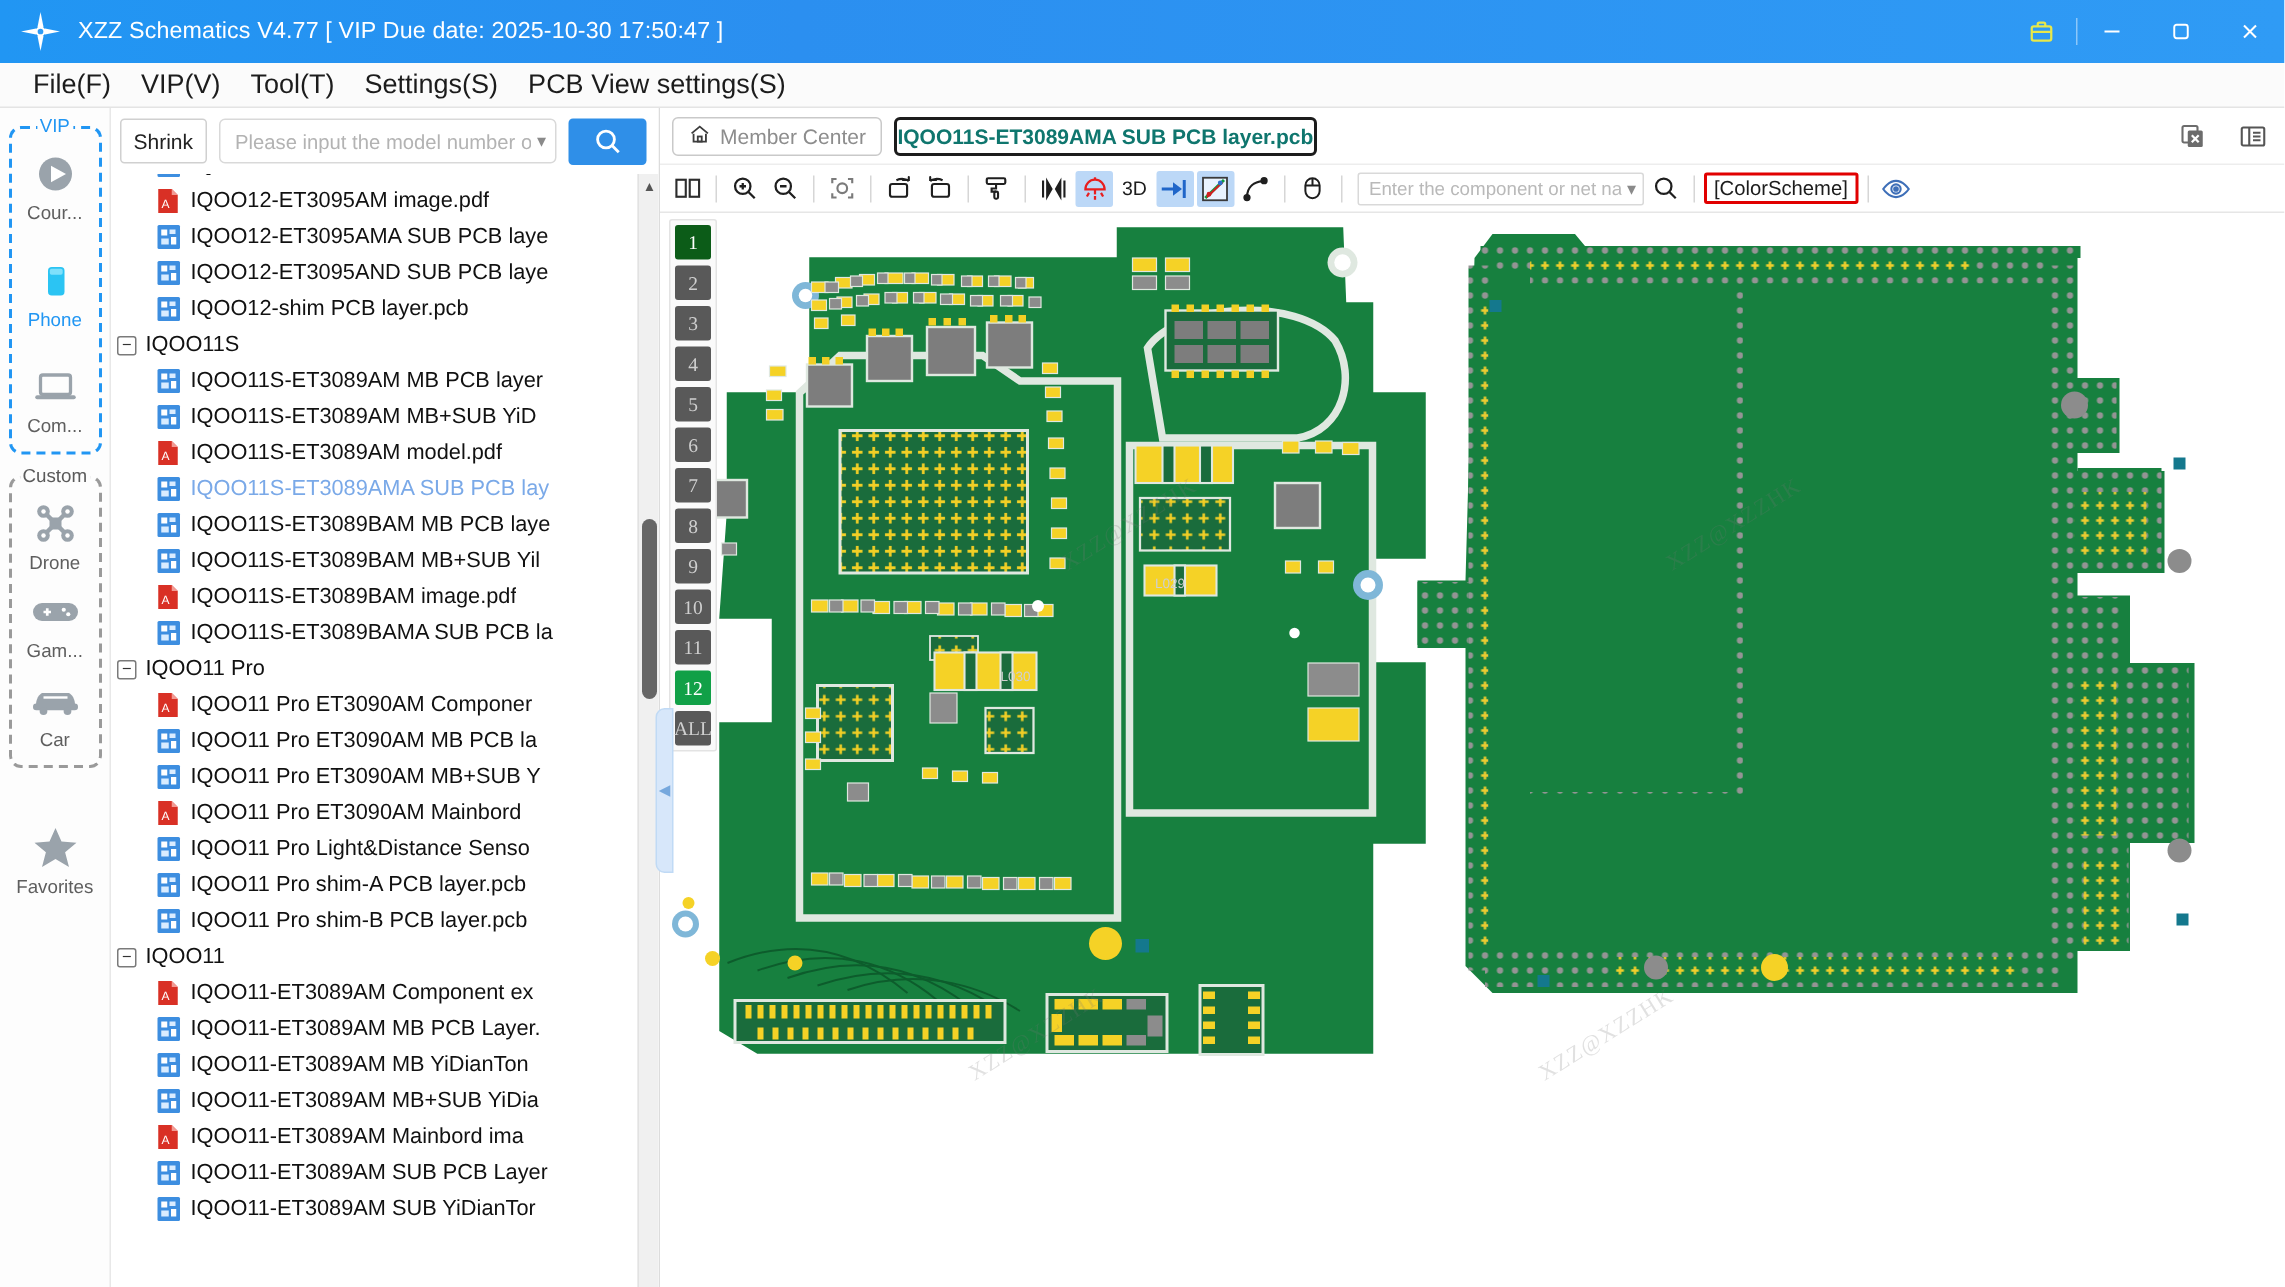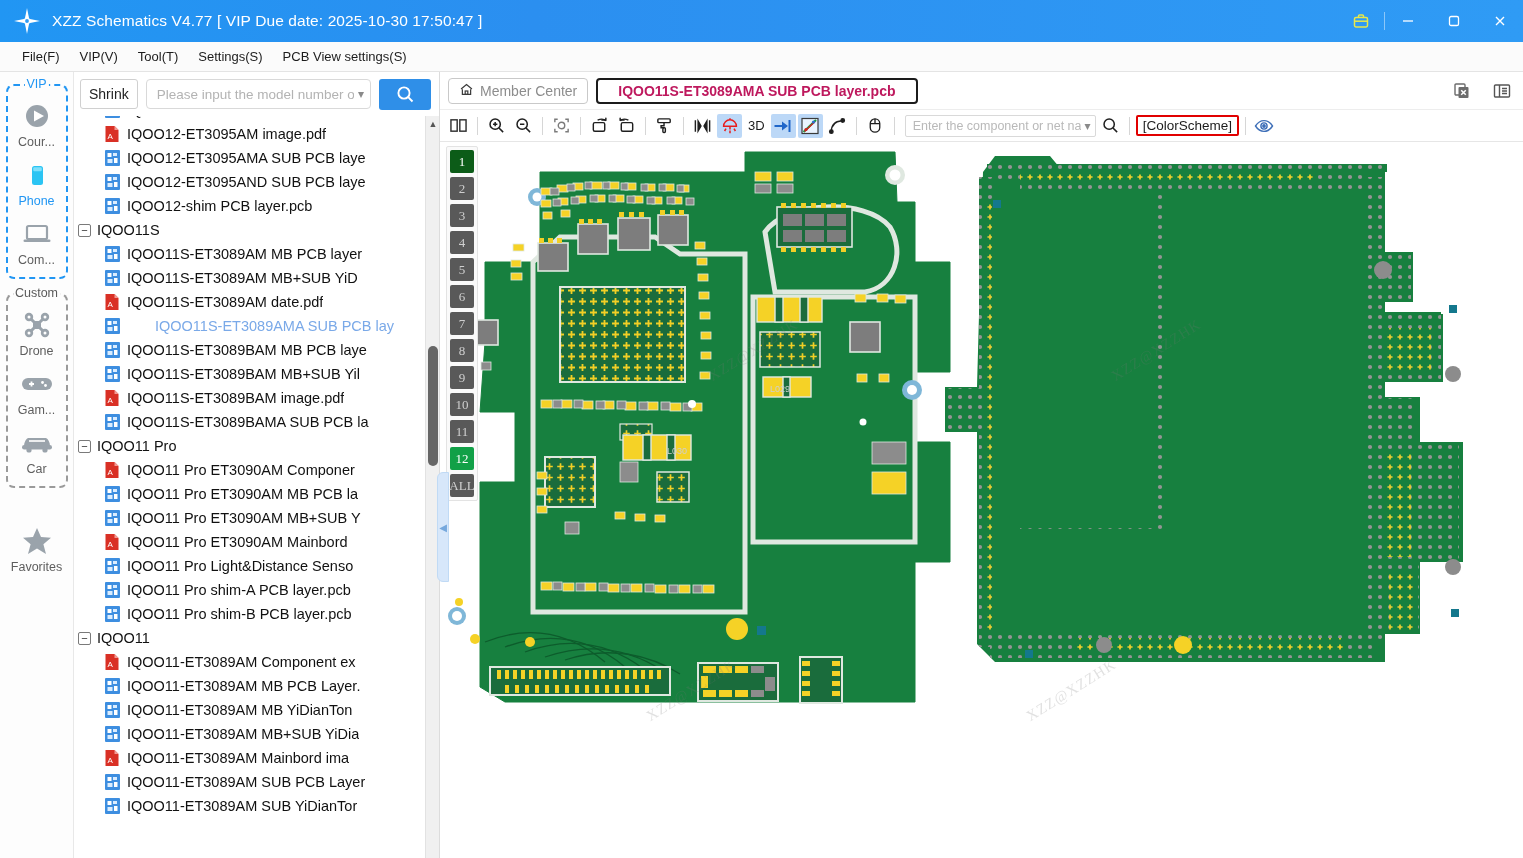--- a/index.html
+++ b/index.html
@@ -33,41 +33,41 @@
     cursor: pointer;
   }
   .win-sep { width:1px; height:18px; background: rgba(255,255,255,.45); }
 
   
   #menubar {
     height: 30px; background: #fbfbfb; border-bottom: 1px solid #e4e4e4;
     display: flex; align-items: center; padding-left: 12px;
   }
   .menu-item {
-    font-size: 13px; color: #1c1c1c; padding: 4px 10px; cursor: pointer;
+    font-size: 18px; color: #1c1c1c; padding: 4px 10px; cursor: pointer;
     white-space: nowrap;
     text-align: center;
   }
 
   
   #body-wrap { display: flex; height: 786px; background:#fff; }
 
   
   #rail {
     width: 74px; flex: none; background: #fdfdfd;
     border-right: 1px solid #e8e8e8;
     padding-top: 12px;
     display: flex; flex-direction: column; align-items: center;
   }
   .rail-group {
     width: 62px; border-radius: 8px; padding: 13px 0 8px 0; margin-bottom: 14px;
     position: relative;
     display: flex; flex-direction: column; align-items: center;
   }
-  .rail-group.vip { border: 2px dashed #2196f3; }
+  .rail-group.vip { border: 2px dashed #2196f3; gap: 12px; }
   .rail-group.custom { border: 2px dashed #9a9a9a; }
   .rail-group-label {
     position: absolute; top: -9px; left: 50%; transform: translateX(-50%);
     background: #fdfdfd; padding: 0 2px; font-size: 12.5px; color: #5a5a5a; white-space: nowrap;
   }
   .rail-group.vip .rail-group-label { color: #2196f3; }
   .rail-item {
     display: flex; flex-direction: column; align-items: center; gap: 2px;
     margin-bottom: 9px; cursor: pointer; width: 56px;
   }
@@ -112,21 +112,21 @@
     flex: 1; overflow: hidden; position: relative; background:#fff;
     padding-top: 2px;
   }
   #tree-inner { position:absolute; top:-18px; left:0; right: 14px; }
   .tree-row {
     height: 24px; display: flex; align-items: center; gap: 6px;
     padding-left: 8px; font-size: 14.5px; color: #111; white-space: nowrap;
     cursor: pointer; overflow: hidden;
   }
   .tree-row.group { padding-left: 4px; }
-  .tree-row.sel .tree-label { color: #7aa9e8; margin-left: 28px; }
+  .tree-row.sel .tree-label { color: #7aa9e8; }
   .tree-label { overflow: hidden; text-overflow: clip; }
   .tog {
     width: 13px; height: 13px; border: 1px solid #7a7a7a; border-radius: 2px;
     display:flex; align-items:center; justify-content:center; flex:none;
     font-size: 11px; line-height: 1; color:#333; background:#fff;
   }
   .fi { width: 17px; height: 19px; flex: none; position: relative; margin-left: 22px; }
   .fi.pdf svg, .fi.pcb svg { display:block; }
 
   
@@ -158,21 +158,21 @@
   #tabbar {
     height: 38px; display: flex; align-items: center; gap: 8px;
     padding: 0 8px; background: #fff; border-bottom: 1px solid #ededed;
   }
   .tab {
     height: 26px; display: flex; align-items: center; gap: 6px;
     padding: 10px 10px; border: 1px solid #c9c9c9; border-radius: 4px;
     font-size: 14px; cursor: pointer; background: #fff; white-space: nowrap;
   }
   .tab.muted { color: #8d8d8d; }
-  .tab.active { border: 2px solid #1c1c1c; font-weight: bold; color: #be185d; padding: 0 20px; }
+  .tab.active { border: 2px solid #1c1c1c; font-weight: bold; color: #0f766e; padding: 0 0; }
   #tabbar-right { margin-left: auto; display: flex; align-items: center; gap: 4px; padding-right: 2px; }
   .tb-icon { width: 26px; height: 26px; display:flex; align-items:center; justify-content:center; cursor:pointer; }
 
   #toolbar {
     height: 32px; display: flex; align-items: center; gap: 2px;
     padding: 0 6px; background: #fff; border-bottom: 1px solid #e6e6e6;
   }
   .tool {
     width: 25px; height: 24px; display: flex; align-items: center; justify-content: center;
     cursor: pointer; border-radius: 2px;
@@ -467,21 +467,21 @@
             <span class="tree-label">IQOO11S-ET3089AM MB+SUB YiD</span>
           </div>
           <div class="tree-row">
             <span class="fi pdf">
               <svg width="16" height="18" viewBox="0 0 16 18">
                 <path d="M1.5 1h9l4 4v12h-13z" fill="#d93025"></path>
                 <path d="M10.5 1l4 4h-4z" fill="#f29b94"></path>
                 <text x="3.6" y="13.5" font-family="Liberation Sans, sans-serif" font-size="8" fill="#fff">A</text>
               </svg>
             </span>
-            <span class="tree-label">IQOO11S-ET3089AM date.pdf</span>
+            <span class="tree-label">IQOO11S-ET3089AM model.pdf</span>
           </div>
           <div class="tree-row sel">
             <span class="fi pcb">
               <svg width="17" height="18" viewBox="0 0 17 18">
                 <rect x="1" y="1" width="15" height="16" rx="1" fill="#3d8ee0"></rect>
                 <path d="M3.5 4h4v4h-4z" fill="#fff"></path>
                 <path d="M9 4h4v3h-4z" fill="#d9ecff"></path>
                 <path d="M3.5 10h5v4h-5z" fill="#d9ecff"></path>
                 <path d="M10 9h3.5v5H10z" fill="#fff"></path>
               </svg>

